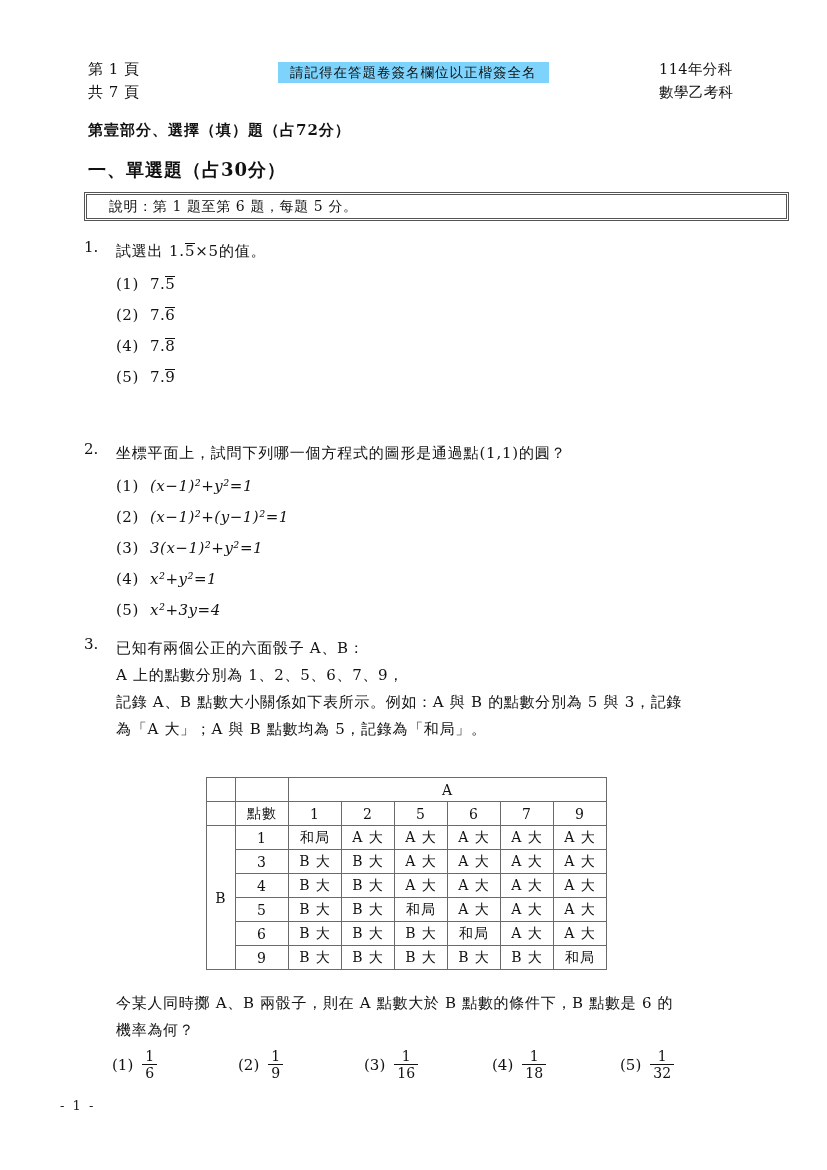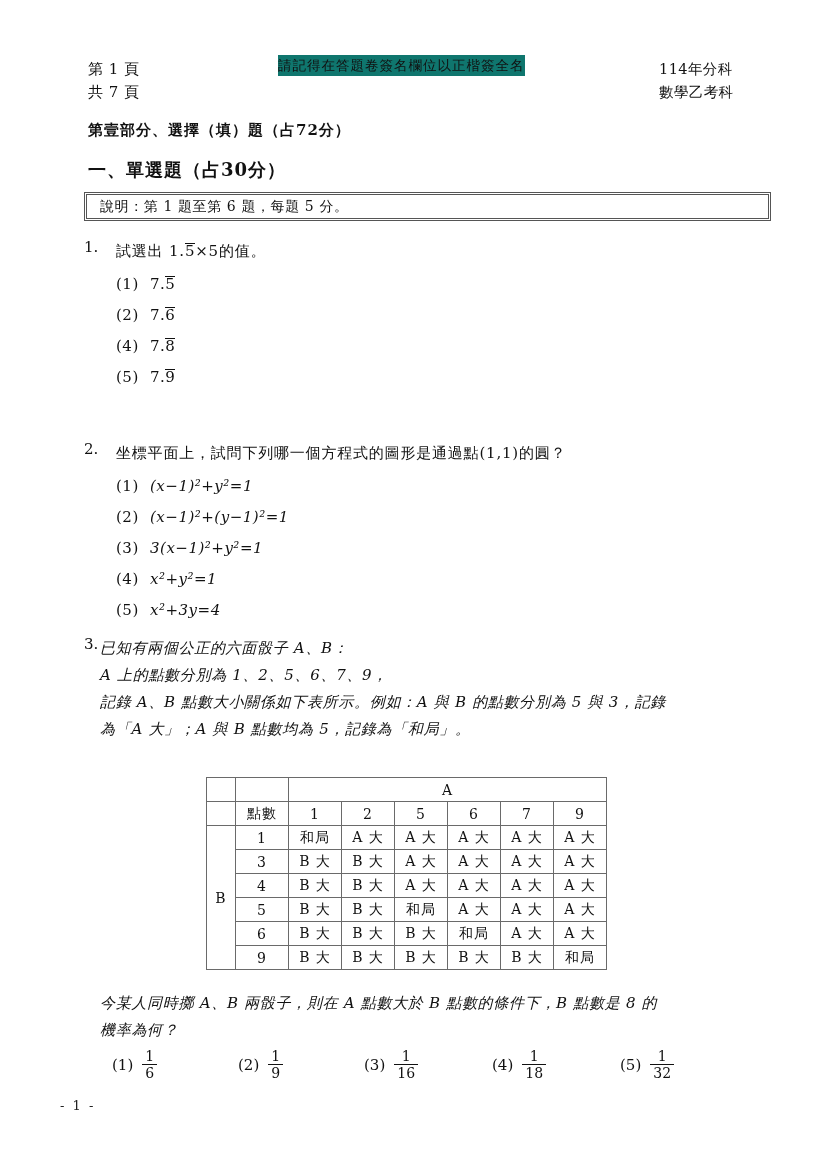--- a/index.html
+++ b/index.html
@@ -27,25 +27,25 @@
     position: absolute;
     left: 88px; top: 58px;
     font-size: 15px;
     line-height: 23px;
     letter-spacing: 0.5px;
     white-space: nowrap;
   }
   .hdr-left .ln { display: block; }
   .hdr-notice {
     position: absolute;
-    left: 278px; top: 55px;
+    left: 278px; top: 62px;
     font-size: 13.5px;
     line-height: 19px;
-    background: #0f766e;
-    padding: 1px 0;
+    background: #7dd3fc;
+    padding: 1px 12px;
     letter-spacing: 1px;
     white-space: nowrap;
   }
   .hdr-right {
     position: absolute;
     left: 659px; top: 58px;
     font-size: 14.5px;
     line-height: 23px;
     letter-spacing: 0.4px;
     white-space: nowrap;
@@ -64,21 +64,21 @@
   #group-title { top: 158px; font-size: 18px; }
 
   
   .instr-box {
     position: absolute;
     left: 84px; top: 192px;
     width: 655px;
     height: 23px;
     border: 1px solid #555;
     box-shadow: 0 0 0 1px #fff inset;
-    padding: 2px 15px;
+    padding: 2px 24px;
     font-size: 14px;
     line-height: 22px;
     letter-spacing: 0.6px;
     white-space: nowrap;
     box-sizing: content-box;
   }
   .instr-box::before{
     content:"";
     position:absolute;
     left:1px;top:1px;right:1px;bottom:1px;
@@ -129,25 +129,24 @@
   
   .ovl {
     border-top: 1.3px solid #111;
     padding-top: 0px;
     display: inline-block;
     line-height: 1.02;
   }
 
   
   .q3-line {
-    margin-left: 16px;
+    margin-left: 32px;
     font-size: 15px;
     line-height: 27px;
     letter-spacing: 0.7px;
-    font-style: italic;
   }
   .q3-wrap { width: 660px; }
 
   
   .tbl-wrap {
     position: absolute;
     left: 206px;
     top: 777px;
   }
   table.grid {
@@ -354,21 +353,21 @@
         <td class="cell">B 大</td>
         <td class="cell">B 大</td>
         <td class="cell">B 大</td>
         <td class="cell">和局</td>
       </tr>
     </tbody>
       </table>
   </div>
 
   <div class="q" style="top:990px;">
-    <div class="q3-line">今某人同時擲 A、B 兩骰子，則在 A 點數大於 B 點數的條件下，B 點數是 8 的</div>
+    <div class="q3-line">今某人同時擲 A、B 兩骰子，則在 A 點數大於 B 點數的條件下，B 點數是 6 的</div>
     <div class="q3-line">機率為何？</div>
   </div>
 
   <div class="frac-row">
     <div class="frac-item" style="left:0px;">
       <span class="lab">(1)</span><span class="frac"><span class="num">1</span><span class="den">6</span></span>
     </div>
     <div class="frac-item" style="left:126px;">
       <span class="lab">(2)</span><span class="frac"><span class="num">1</span><span class="den">9</span></span>
     </div>

